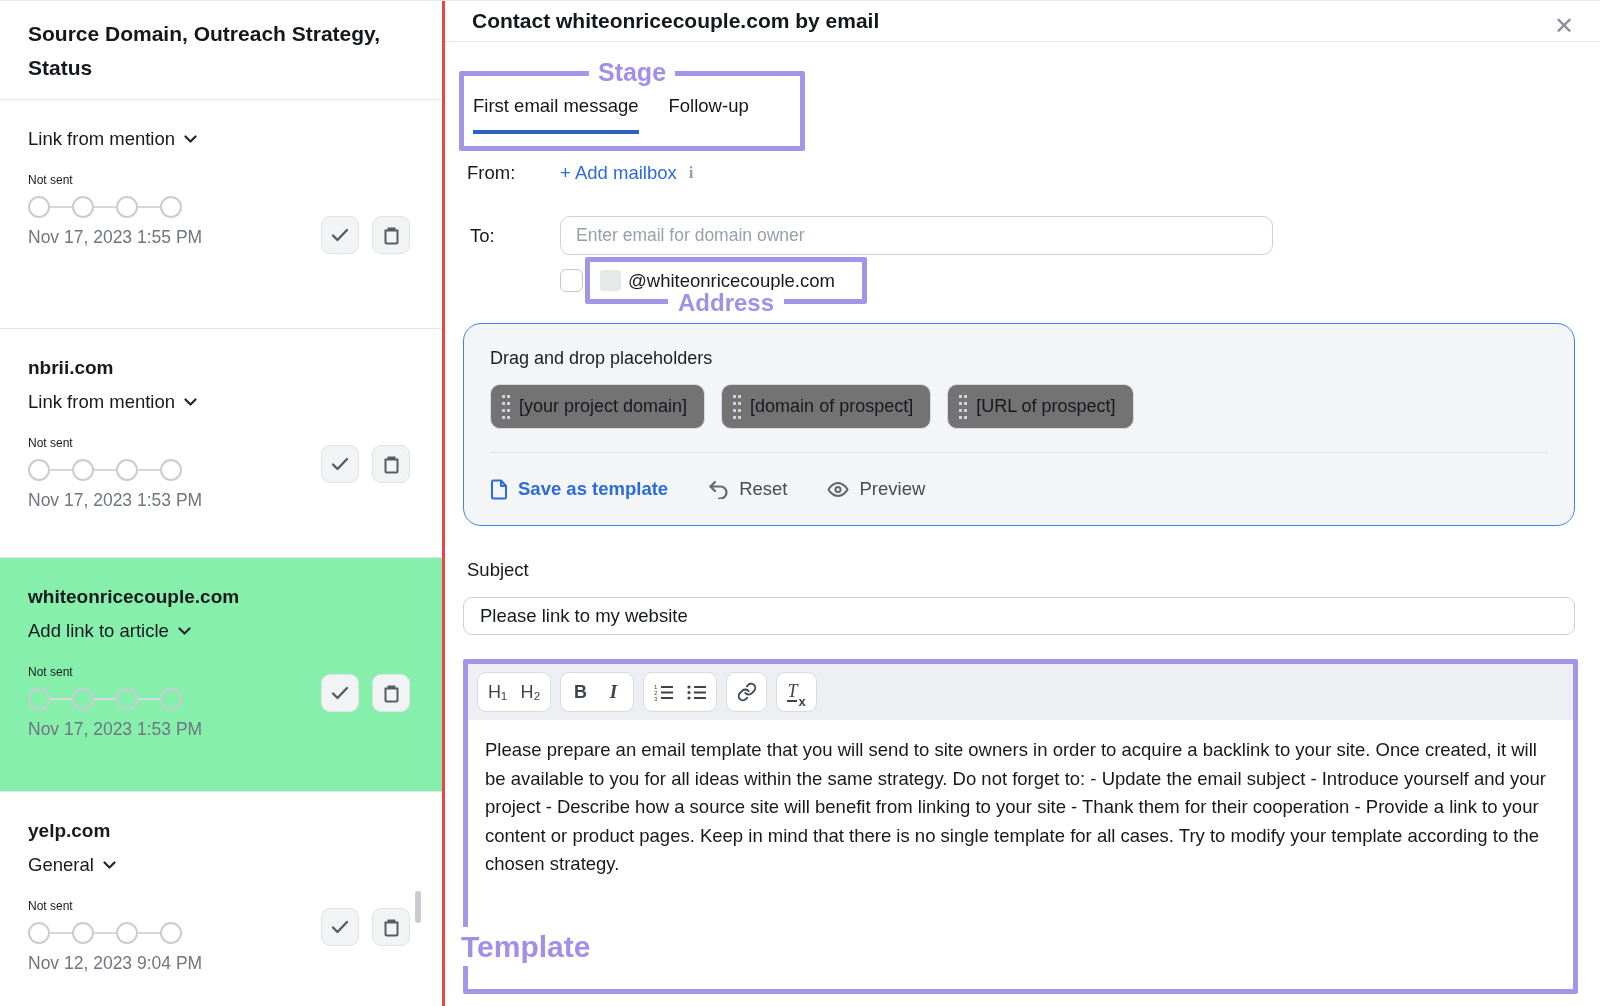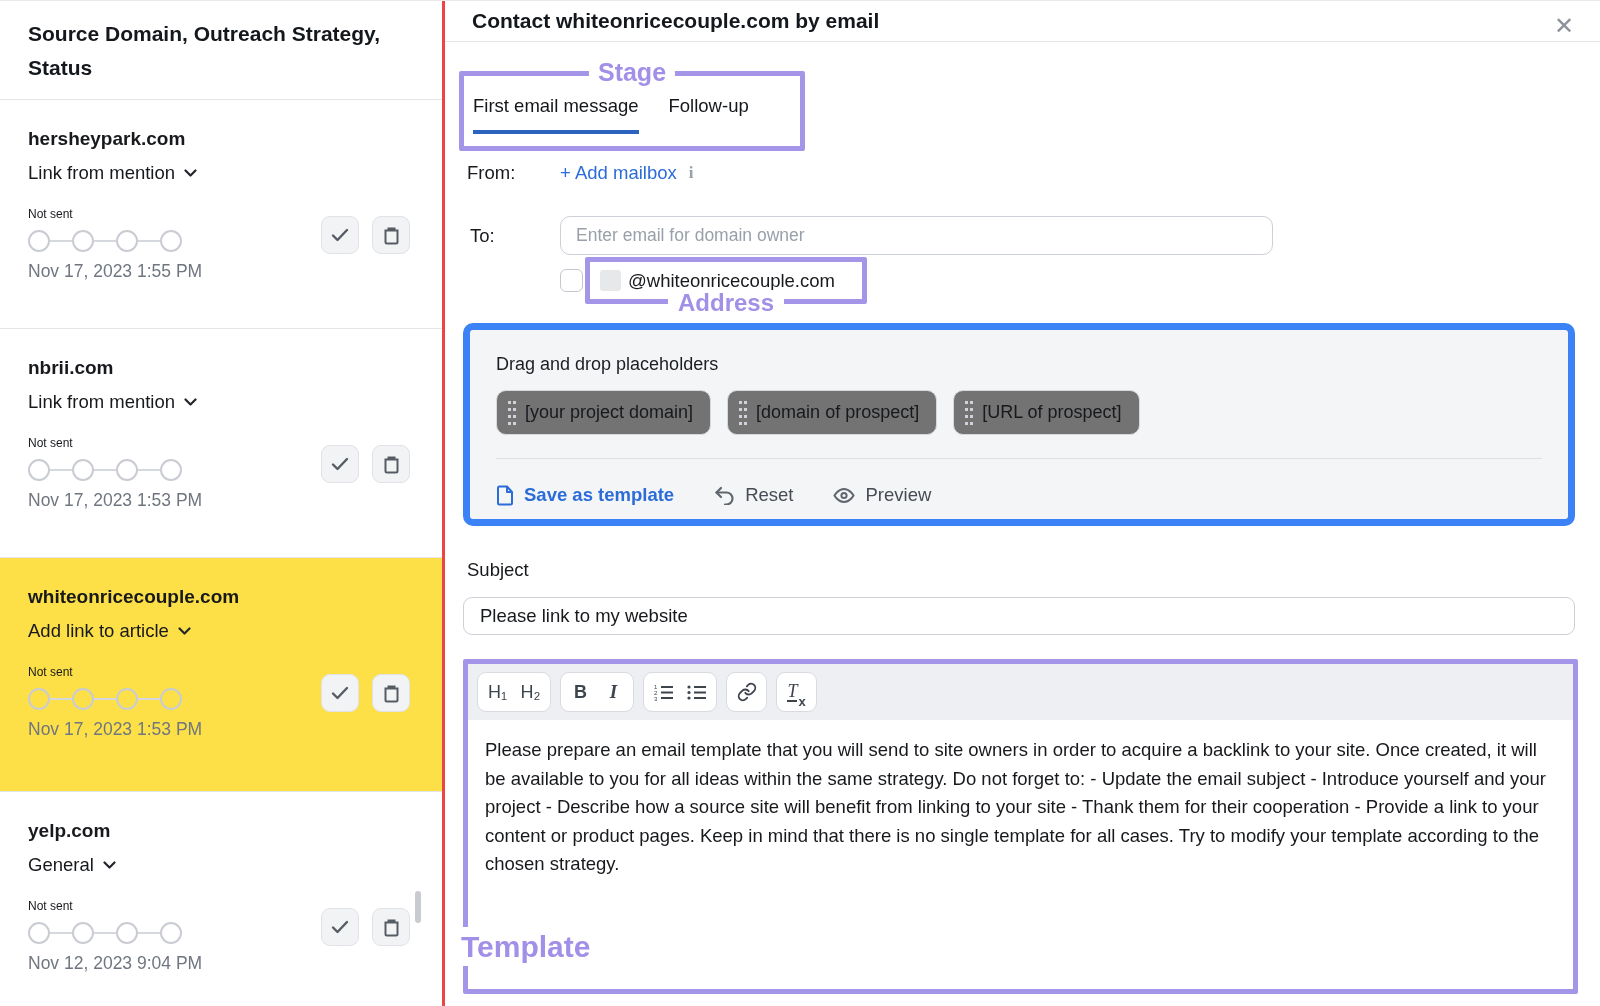--- a/index.html
+++ b/index.html
@@ -10,21 +10,21 @@
   }
   .app { display:flex; width:1600px; height:1006px; border-top:1px solid #e8eaed; }
 
   
   .sidebar { position:relative; width:445px; height:100%; border-right:3px solid #ef4444; flex:0 0 445px; }
   .sb-header {
     padding:16px 28px 14px; font-size:21px; font-weight:700; line-height:34px;
     border-bottom:1px solid #e3e5e9; color:#14171b;
   }
   .sb-item { position:relative; min-height:229px; padding:28px 28px 0; border-bottom:1px solid #e3e5e9; }
-  .sb-item.selected { background:#fde047; min-height:234px; }
+  .sb-item.selected { background:#86efac; min-height:234px; }
   .sb-item:last-child { border-bottom:none; }
   .sb-domain { font-size:19px; font-weight:700; margin-bottom:12px; }
   .sb-strategy { display:flex; align-items:center; gap:9px; font-size:18.5px; cursor:pointer; width:max-content; }
   .sb-status { margin-top:23px; font-size:12px; }
   .sb-dots { margin-top:9px; display:flex; align-items:center; width:max-content; }
   .dot { width:22px; height:22px; border:2px solid #c9ccd2; border-radius:50%; background:transparent; }
   .dash { width:22px; height:2px; background:#d5d8dd; }
   .sb-date { margin-top:9px; font-size:17.5px; color:#70767f; }
   .sb-actions { position:absolute; right:32px; top:116px; display:flex; gap:13px; }
   .sq-btn {
@@ -67,21 +67,21 @@
   .addr-checkbox { position:absolute; left:115px; top:268px; width:23px; height:23px;
     border:1.5px solid #c3c8cf; border-radius:6px; background:#fff; cursor:pointer; }
   .addr-box { left:140px; top:256px; width:282px; height:47px; pointer-events:none; }
   .addr-inner { display:flex; align-items:center; gap:7px; height:100%; padding-left:10px; }
   .redacted { width:21px; height:21px; background:#e7e8ea; border-radius:3px; }
   .addr-text { font-size:18.5px; color:#17191d; }
   .addr-box .anno-label { bottom:-17px; left:50%; transform:translateX(-50%); font-size:24px; padding:0 10px; }
 
   .ph-panel {
     position:absolute; left:18px; top:322px; width:1112px; height:203px;
-    background:#f4f5f7; border:7px solid #3b82f6; border-radius:10px; padding:24px 26px;
+    background:#f4f5f7; border:1px solid #3b82f6; border-radius:18px; padding:24px 26px;
   }
   .ph-title { font-size:18px; color:#1a1d22; }
   .chips { display:flex; gap:16px; margin-top:15px; }
   .chip {
     display:flex; align-items:center; gap:9px; background:#737373; border:1px solid #d6dade;
     border-radius:10px; padding:8px 17px 8px 10px; font-size:18px; cursor:grab;
   }
   .drag-dots { width:9px; height:27px;
     background-image:radial-gradient(circle, #cfd3d9 1.7px, transparent 1.9px);
     background-size:5px 7px; }
@@ -116,21 +116,20 @@
 </style>
 </head>
 <body>
 
 <div class="app">
 
   <aside class="sidebar">
     <div class="sb-header">Source Domain, Outreach Strategy, Status</div>
     <div id="sb-list">
   <div class="sb-item">
-    <div class="sb-domain">hersheypark.com</div>
     <div class="sb-strategy">
       <span>Link from mention</span>
       <svg class="ic" width="13" height="9" viewBox="0 0 13 9">
               <path d="M1.5 1.5l5 5 5-5" fill="none" stroke="#23262b" stroke-width="2.2" stroke-linecap="round" stroke-linejoin="round"></path>
             </svg>
     </div>
     <div class="sb-status">Not sent</div>
     <div class="sb-dots">
       <span class="dot"></span>
             <span class="dash"></span>

